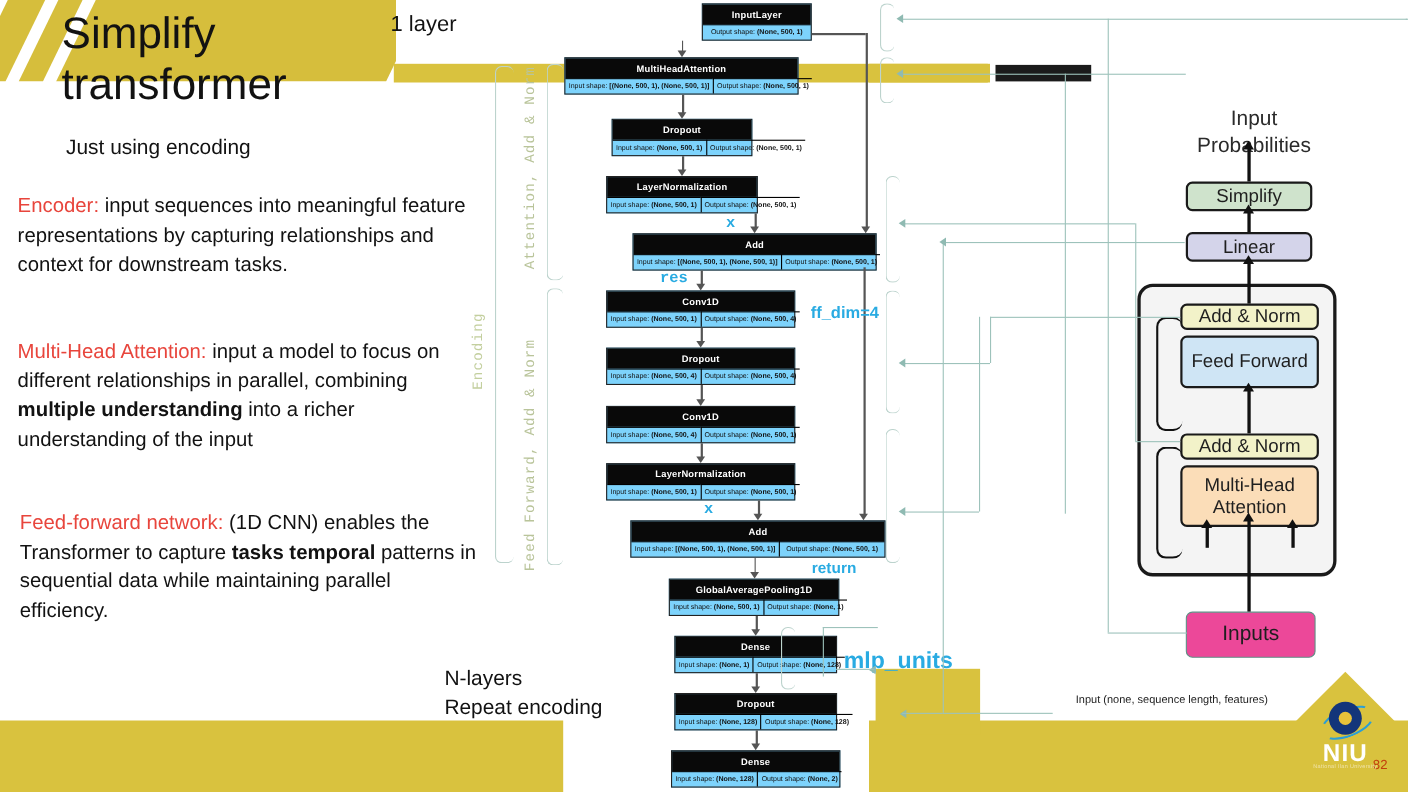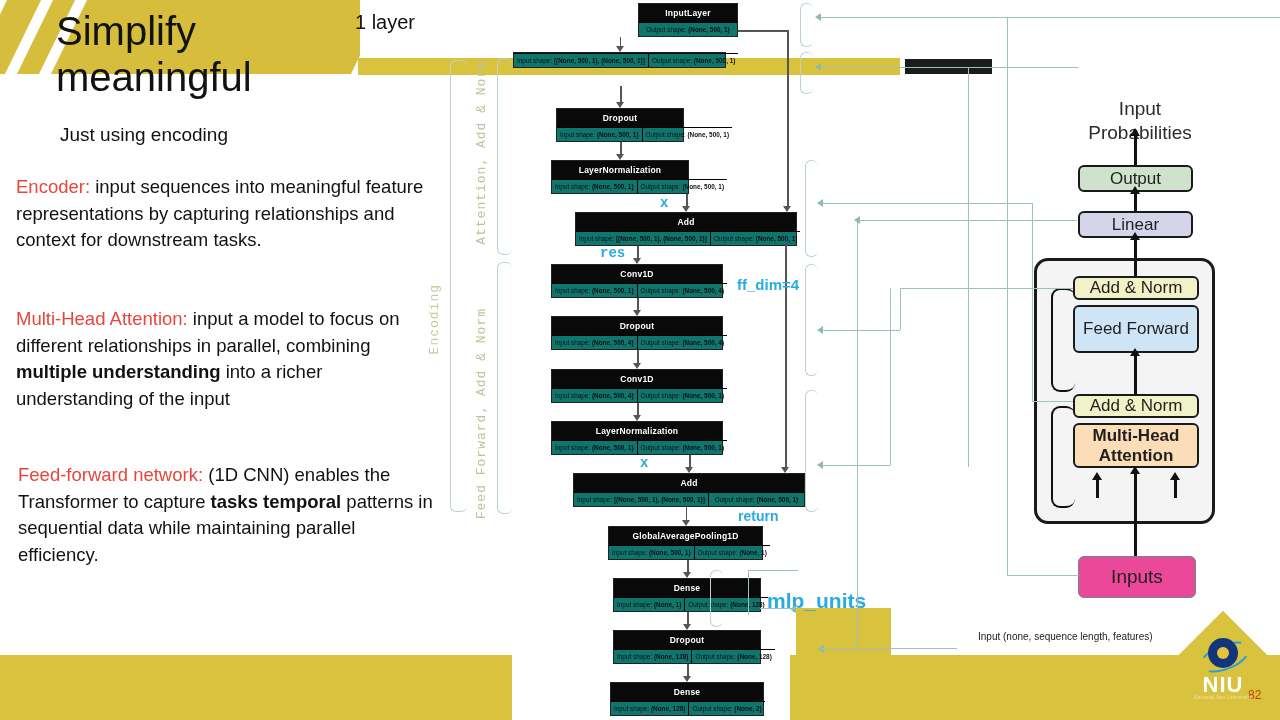--- a/index.html
+++ b/index.html
@@ -46,21 +46,21 @@
   #v-attn{left:474px;top:60px;color:#b9c49a;}
   #v-ff{left:474px;top:308px;color:#b9c49a;}
 
   
   .brk{position:absolute;border:1.3px solid #bcd3cd;border-right:none;border-radius:6px;}
   #brk-encoding{left:450px;top:60px;width:16px;height:450px;}
   #brk-attn{left:497px;top:58px;width:14px;height:195px;}
   #brk-ff{left:497px;top:262px;width:14px;height:250px;}
 
   
-  .kbox{position:absolute;border:1px solid #222;background:#0f766e;box-sizing:border-box;}
+  .kbox{position:absolute;border:1px solid #222;background:#7dd3fc;box-sizing:border-box;}
   .khead{background:#090909;color:#fff;text-align:center;font-size:8.5px;font-weight:bold;
      padding:4px 0 4px 0;letter-spacing:.2px;}
   .kbody{display:flex;}
   .kcell{flex:1;font-size:6.4px;padding:3px 3px;color:#111;text-align:center;white-space:nowrap;
      border-top:1px solid #000;}
   .kcell + .kcell{border-left:1px solid #000;}
   .kcell b{font-weight:bold;}
   .kcell.wide{flex:1.25;}
 
   
@@ -81,21 +81,21 @@
   
   #tf-out-prob{position:absolute;left:1075px;top:97px;width:130px;text-align:center;
      font-size:19px;line-height:24px;color:#2b2b2b;}
   .tbox{position:absolute;box-sizing:border-box;border:2.2px solid #1a1a1a;border-radius:6px;
      text-align:center;color:#1f1f1f;font-size:17px;display:flex;align-items:center;justify-content:center;}
   #tb-softmax{left:1078px;top:165px;width:115px;height:27px;background:#cfe3cc;}
   #tb-linear{left:1078px;top:211px;width:115px;height:27px;background:#d4d4ea;}
   #tb-addnorm1{left:1073px;top:276px;width:126px;height:24px;background:#f2f2c9;}
   #tb-ff{left:1073px;top:305px;width:126px;height:48px;background:#cfe5f5;line-height:20px;}
   #tb-addnorm2{left:1073px;top:394px;width:126px;height:24px;background:#f2f2c9;}
-  #tb-mha{left:1073px;top:423px;width:126px;height:45px;background:#fbddb8;line-height:20px;font-weight:bold;}
+  #tb-mha{left:1073px;top:423px;width:126px;height:56px;background:#fbddb8;line-height:20px;}
   #tb-inputs{left:1078px;top:556px;width:118px;height:42px;background:#ec4899;border:1.4px solid #5f8f86;font-size:19px;}
   #tf-encoder-block{position:absolute;left:1034px;top:258px;width:175px;height:260px;
      border:3px solid #1a1a1a;border-radius:14px;background:#f4f4f4;}
   .tarrow{position:absolute;background:#111;width:2.6px;}
   .tarrowhead{position:absolute;width:0;height:0;border-left:5px solid transparent;border-right:5px solid transparent;border-bottom:8px solid #111;}
   .resid{position:absolute;border:2.6px solid #111;border-right:none;border-radius:9px;}
   #tf-caption{position:absolute;left:978px;top:631px;font-size:10px;color:#1b1b1b;}
 
   
   .teal{position:absolute;background:#9dc2bb;}
@@ -120,55 +120,58 @@
   <div class="par" style="left:46px;width:22px;"></div>
   <div class="par" style="left:80px;width:300px;"></div>
 </div>
 <div id="deco-bar-mid"></div>
 <div id="deco-bar-mid2"></div>
 <div id="deco-bar-black"></div>
 <div id="deco-bottom-left"></div>
 <div id="deco-bottom-right"></div>
 <div id="deco-yellow-block"></div>
 
-<div id="title">Simplify meaningful</div>
+<div id="title">Simplify transformer</div>
 <div id="subtitle">Just using encoding</div>
 
 <div class="para" id="para1">
   <span class="red">Encoder:</span><span> input sequences into meaningful feature representations by capturing relationships and context for downstream tasks.</span>
 </div>
 
 <div class="para" id="para2">
   <span class="red">Multi-Head Attention:</span><span> input a model to focus on different relationships in parallel, combining </span><span class="b">multiple understanding</span><span> into a richer understanding of the input</span>
 </div>
 
 <div class="para" id="para3">
   <span class="red">Feed-forward network:</span><span> (1D CNN) enables the Transformer to capture </span><span class="b">tasks temporal</span><span> patterns in sequential data while maintaining parallel efficiency.</span>
 </div>
 
 <div id="lbl-1layer">1 layer</div>
 <div id="lbl-nlayers">
+  <div>N-layers</div>
+  <div>Repeat encoding</div>
 </div>
 <div id="pagenum">82</div>
 
 <div class="brk" id="brk-encoding"></div>
 <div class="brk" id="brk-attn"></div>
 <div class="brk" id="brk-ff"></div>
 <div class="vlabel" id="v-encoding">Encoding</div>
 <div class="vlabel" id="v-attn">Attention, Add &amp; Norm</div>
 <div class="vlabel" id="v-ff">Feed Forward, Add &amp; Norm</div>
 
 <div id="keras-graph">
     <div class="kbox" style="left: 638px; top: 3px; width: 100px;">
       <div class="khead">InputLayer</div>
       <div class="kbody">
         <div class="kcell">Output shape: <b>(None, 500, 1)</b></div>
       </div>
     </div>
     <div class="kbox" style="left: 513px; top: 52px; width: 213px;">
+      <div class="khead">MultiHeadAttention</div>
       <div class="kbody">
         <div class="kcell wide">Input shape: <b>[(None, 500, 1), (None, 500, 1)]</b></div>
         <div class="kcell">Output shape: <b>(None, 500, 1)</b></div>
       </div>
     </div>
     <div class="kbox" style="left: 556px; top: 108px; width: 128px;">
       <div class="khead">Dropout</div>
       <div class="kbody">
         <div class="kcell">Input shape: <b>(None, 500, 1)</b></div>
         <div class="kcell">Output shape: <b>(None, 500, 1)</b></div>
@@ -289,21 +292,21 @@
 <div class="cyan" id="cy-res">res</div>
 <div class="cyan" id="cy-ffdim">ff_dim=4</div>
 <div class="cyan" id="cy-x2">x</div>
 <div class="cyan" id="cy-return">return</div>
 <div class="cyan" id="cy-mlp">mlp_units</div>
 
 <div id="tf-out-prob">Input Probabilities</div>
 
 <div id="tf-encoder-block"></div>
 
-<div class="tbox" id="tb-softmax">Output</div>
+<div class="tbox" id="tb-softmax">Simplify</div>
 <div class="tbox" id="tb-linear">Linear</div>
 <div class="tbox" id="tb-addnorm1">Add &amp; Norm</div>
 <div class="tbox" id="tb-ff">Feed Forward</div>
 <div class="tbox" id="tb-addnorm2">Add &amp; Norm</div>
 <div class="tbox" id="tb-mha">Multi-Head Attention</div>
 <div class="tbox" id="tb-inputs">Inputs</div>
 <div id="tf-caption">Input (none, sequence length, features)</div>
 
 <div class="tarrow" style="left:1134px;top:135px;height:30px;"></div>
 <div class="tarrowhead" style="left:1130px;top:128px;"></div>

